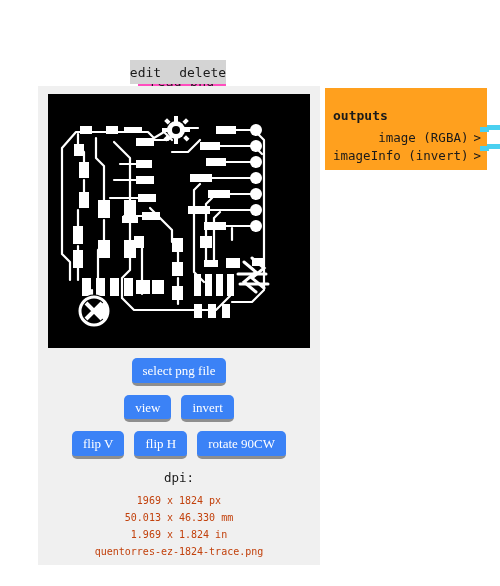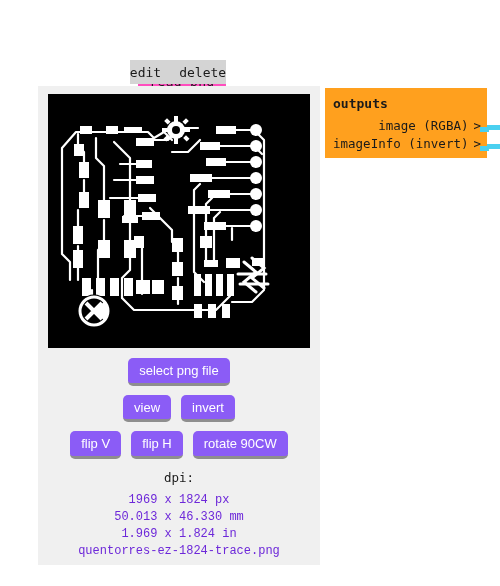--- a/index.html
+++ b/index.html
@@ -84,26 +84,26 @@
     top: 272px;
     width: 282px;
   }
   .btn-row {
     display: flex;
     justify-content: center;
     gap: 10px;
     margin-bottom: 9px;
   }
   .btn {
-    background: #8b5cf6;
+    background: #3b82f6;
     color: #ffffff;
     border: none;
     border-bottom: 3px solid #8e8e8e;
     border-radius: 5px;
-    font-family: Liberation Sans, sans-serif;
+    font-family: Liberation Serif, serif;
     font-size: 13px;
     padding: 5px 11px 4px 11px;
     cursor: pointer;
     line-height: 1.2;
     white-space: nowrap;
   }
 
   
   #dpi-row {
     display: flex;
@@ -126,35 +126,34 @@
     width: 62px;
     box-sizing: content-box;
   }
 
   
   #info-lines {
     margin-top: 7px;
     text-align: center;
   }
   .info-line {
-    font-size: 12px;
-    color: #6d28d9;
+    font-size: 10px;
+    color: #c2410c;
     line-height: 17px;
     white-space: nowrap;
-    font-family: Liberation Mono, monospace;
   }
 
   
   #outputs-panel {
     position: absolute;
     left: 325px;
     top: 88px;
     width: 162px;
     background: var(--orange, #ffa01e);
-    padding: 8px 0 6px 0;
+    padding: 20px 0 6px 0;
   }
   #outputs-title {
     font-size: 13px;
     font-weight: bold;
     color: #1a1a1a;
     padding: 0 0 5px 8px;
   }
   .output-row {
     display: flex;
     align-items: center;

